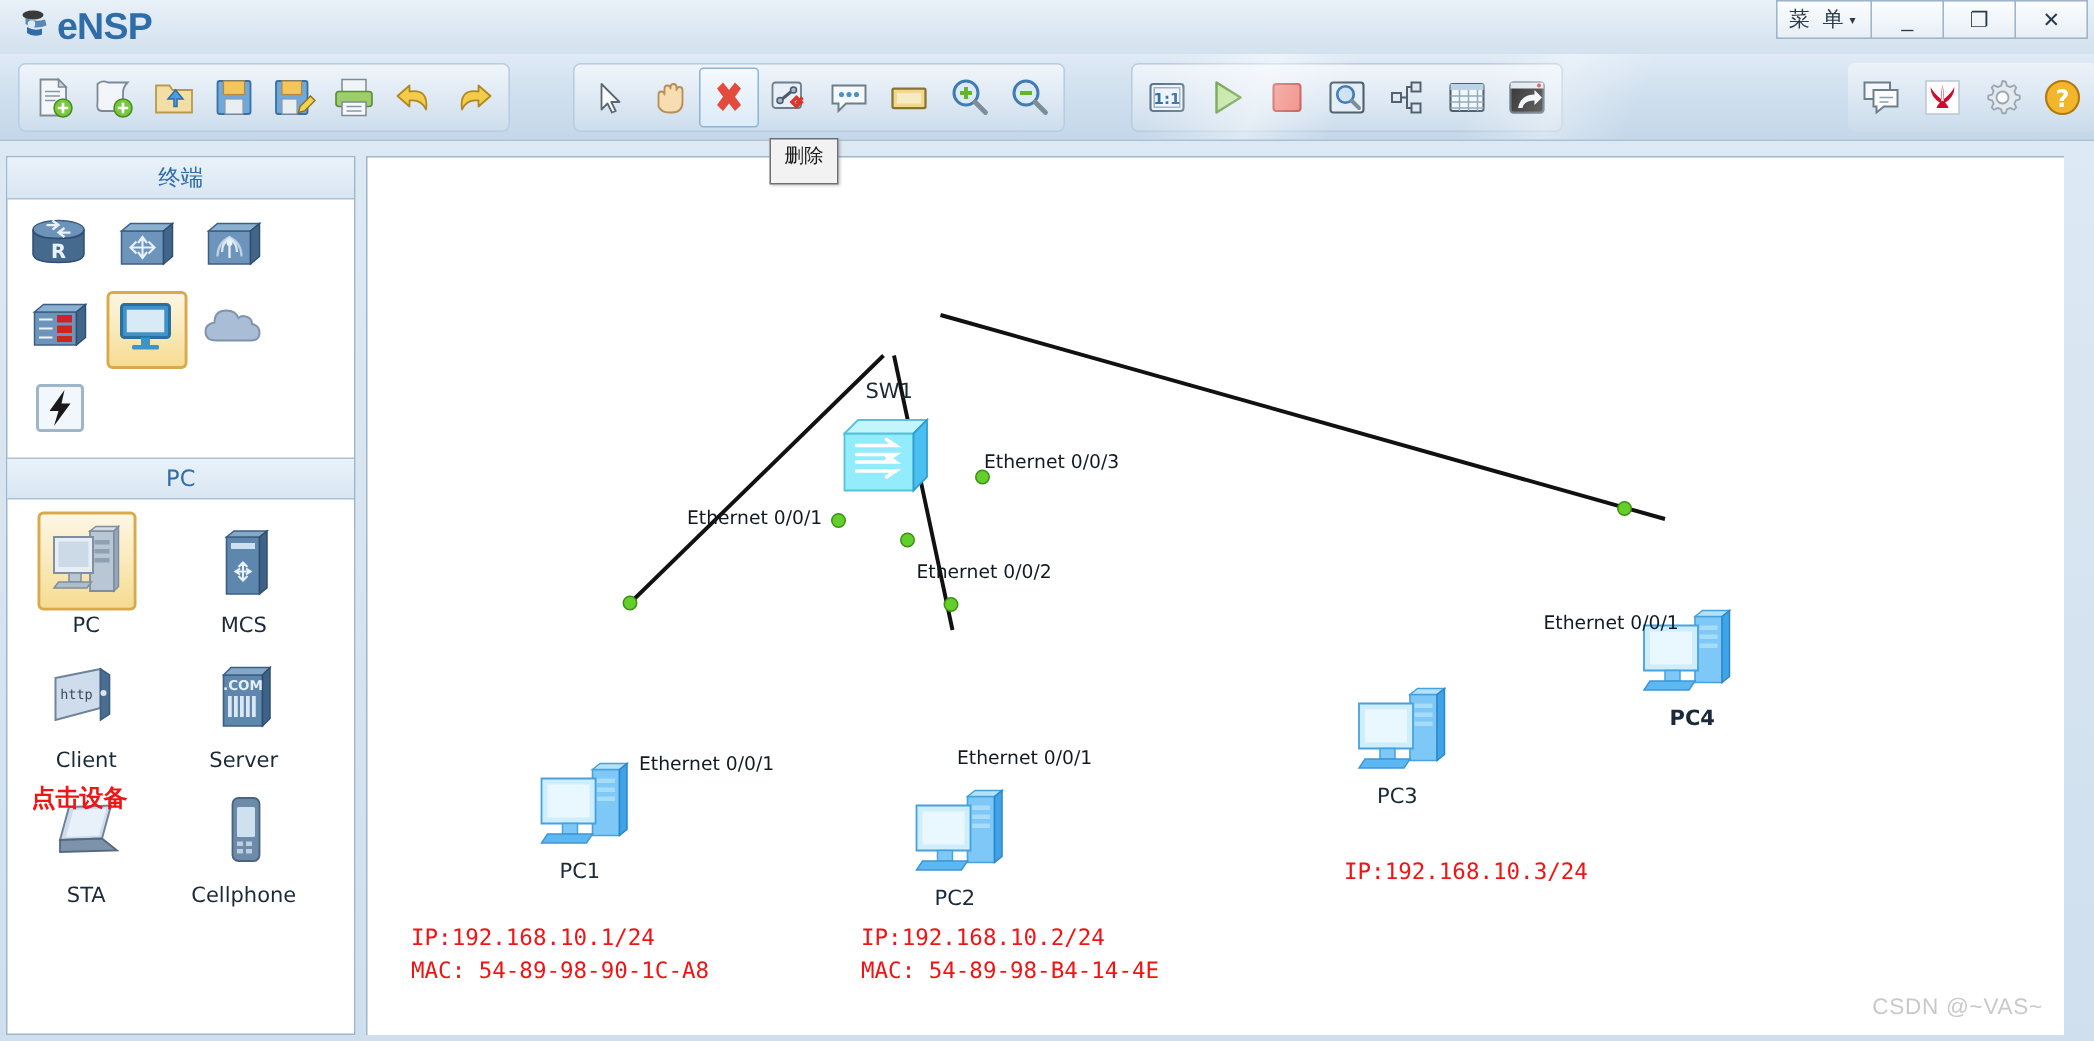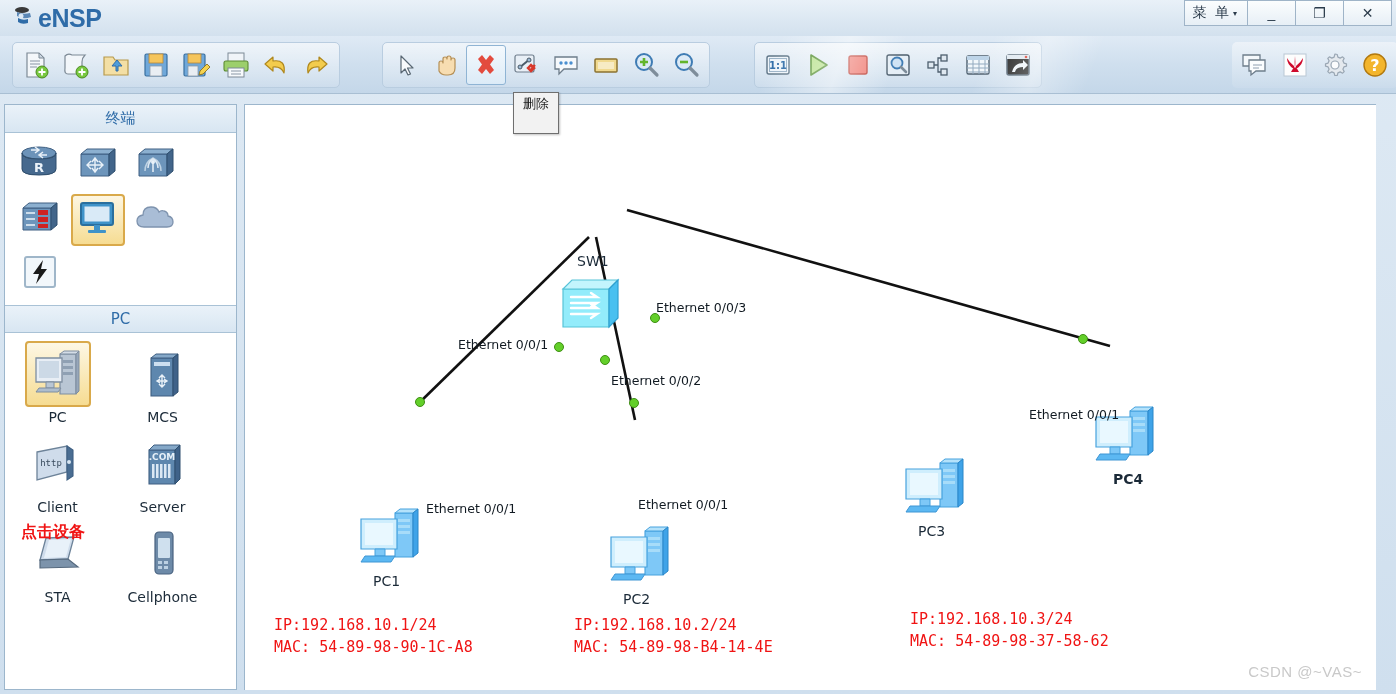--- a/index.html
+++ b/index.html
@@ -76,21 +76,21 @@
     width: 40px; height: 40px;
     display: flex; align-items: center; justify-content: center;
     border: 1px solid transparent; border-radius: 3px;
   }
   .tb-btn.active {
     background: linear-gradient(180deg,#f4f9fd 0%, #dcebf7 100%);
     border-color: #8fb4d4;
   }
   .tooltip {
     position: absolute; left: 513px; top: 92px;
-    padding: 2px 9px 20px;
+    padding: 2px 9px 9px;
     background: #f2f2f2; border: 1px solid #6f6f6f;
     font-size: 13px; color: #1a1a1a;
     font-family: "DejaVu Sans", sans-serif;
     box-shadow: 1px 1px 2px rgba(0,0,0,.25);
     z-index: 40;
   }
 
   
   .sidebar {
     position: absolute; left: 4px; top: 104px; width: 233px; height: 586px;
@@ -727,21 +727,20 @@
     <div class="port-label" style="left:784px; top:302px;">Ethernet 0/0/1</div>
 
     <div class="ipblock" style="left:29px; top:510px;">
       <div>IP:192.168.10.1/24</div>
       <div>MAC: 54-89-98-90-1C-A8</div>
     </div>
     <div class="ipblock" style="left:329px; top:510px;">
       <div>IP:192.168.10.2/24</div>
       <div>MAC: 54-89-98-B4-14-4E</div>
     </div>
-    <div class="ipblock" style="left:665px; top:466px;margin-top:38px;">
+    <div class="ipblock" style="left:651px; top:466px;">
       <div>IP:192.168.10.3/24</div>
-      <div>MAC: 54-89-98-37-58-62</div>
     </div>
 
     <div class="watermark">CSDN @~VAS~</div>
   </div>
 
 </div>
 
 </body></html>

